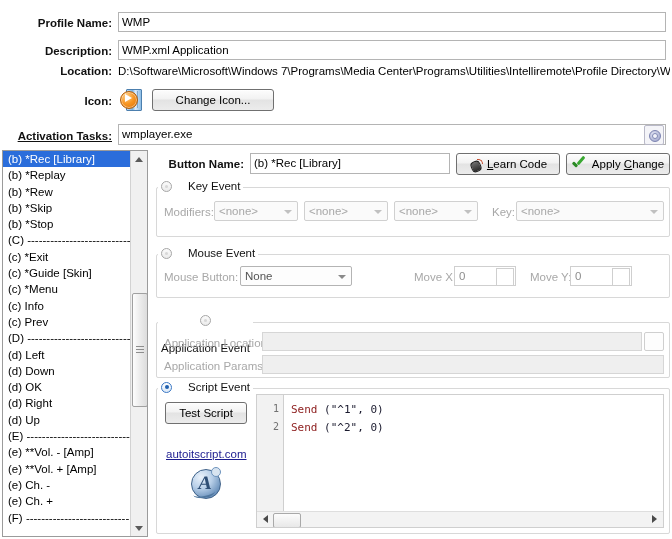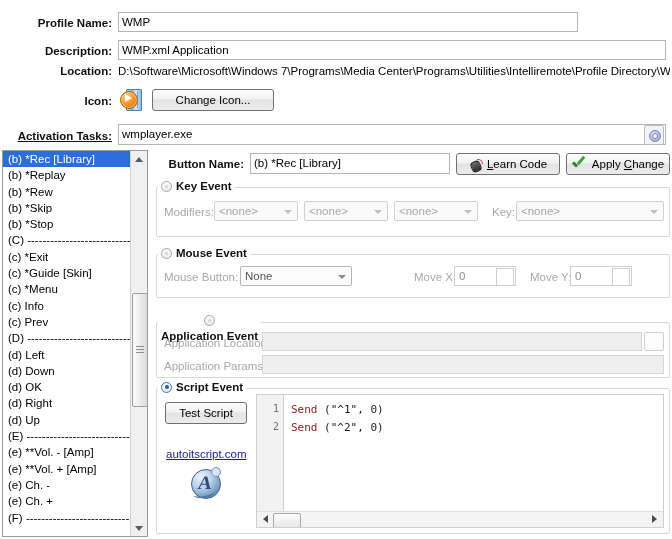--- a/index.html
+++ b/index.html
@@ -72,22 +72,22 @@
   .sb-thumb{position:absolute;left:1px;width:14px;
     border:1px solid #a0a0a0;border-radius:2px;
     background:linear-gradient(to right,#fdfdfd,#eaeaea 55%,#dcdcdc);}
   .grip{position:absolute;left:50%;transform:translateX(-50%);top:50%;margin-top:-4px;width:8px;height:8px;}
   .grip i{display:block;height:1px;background:#8d8d8d;margin-bottom:2px;}
 
   
   .right{position:absolute;left:152px;top:150px;width:518px;height:387px;}
 
   .gbox{position:absolute;box-sizing:border-box;border:1px solid #d8d8d8;border-radius:2px;background:#fff;}
-  .gtitle{position:absolute;display:flex;align-items:center;gap:4px;background:#fff;padding:0 3px;
-    font-weight:bold;font-size:11.5px;color:#111;white-space:nowrap;}
+  .gtitle{position:absolute;display:flex;align-items:center;gap:16px;background:#fff;padding:0 3px;
+    font-weight:normal;font-size:11.5px;color:#111;white-space:nowrap;}
 
   .radio{width:11px;height:11px;border-radius:50%;box-sizing:border-box;
     border:1px solid #a6a6a6;background:linear-gradient(to bottom,#fbfbfb,#ebebeb);display:inline-block;position:relative;}
   .radio.on{border-color:#3a77c4;background:linear-gradient(to bottom,#ffffff,#dbe9f8);}
   .radio.on:after{content:"";position:absolute;left:2.5px;top:2.5px;width:4px;height:4px;border-radius:50%;background:#1f5fae;}
   .radio.off:after{content:"";position:absolute;left:3px;top:3px;width:3px;height:3px;border-radius:50%;background:#d7d7d7;}
 
   .dlbl{position:absolute;font-size:11.5px;color:#a8a8a8;white-space:nowrap;}
 
   .combo{position:absolute;box-sizing:border-box;height:20px;
@@ -148,21 +148,21 @@
   u{text-decoration:underline;}
 </style>
 </head>
 <body>
 
 <div class="app">
 
   <div class="form">
 
     <div class="lbl lblw" style="top:17px;">Profile Name:</div>
-    <div class="tb" style="left:118px;top:12px;width:460px;">WMP</div>
+    <div class="tb" style="left:118px;top:12px;width:548px;">WMP</div>
 
     <div class="lbl lblw" style="top:45px;">Description:</div>
     <div class="tb" style="left:118px;top:40px;width:548px;">WMP.xml Application</div>
 
     <div class="lbl lblw" style="top:65px;">Location:</div>
     <div class="statictext" style="left:118px;top:65px;width:552px;">D:\Software\Microsoft\Windows 7\Programs\Media Center\Programs\Utilities\Intelliremote\Profile Directory\WMP.xm</div>
 
     <div class="lbl lblw" style="top:95px;">Icon:</div>
     <div class="wmpicon" style="left:120px;top:88px;">
       <div class="pages"></div>

